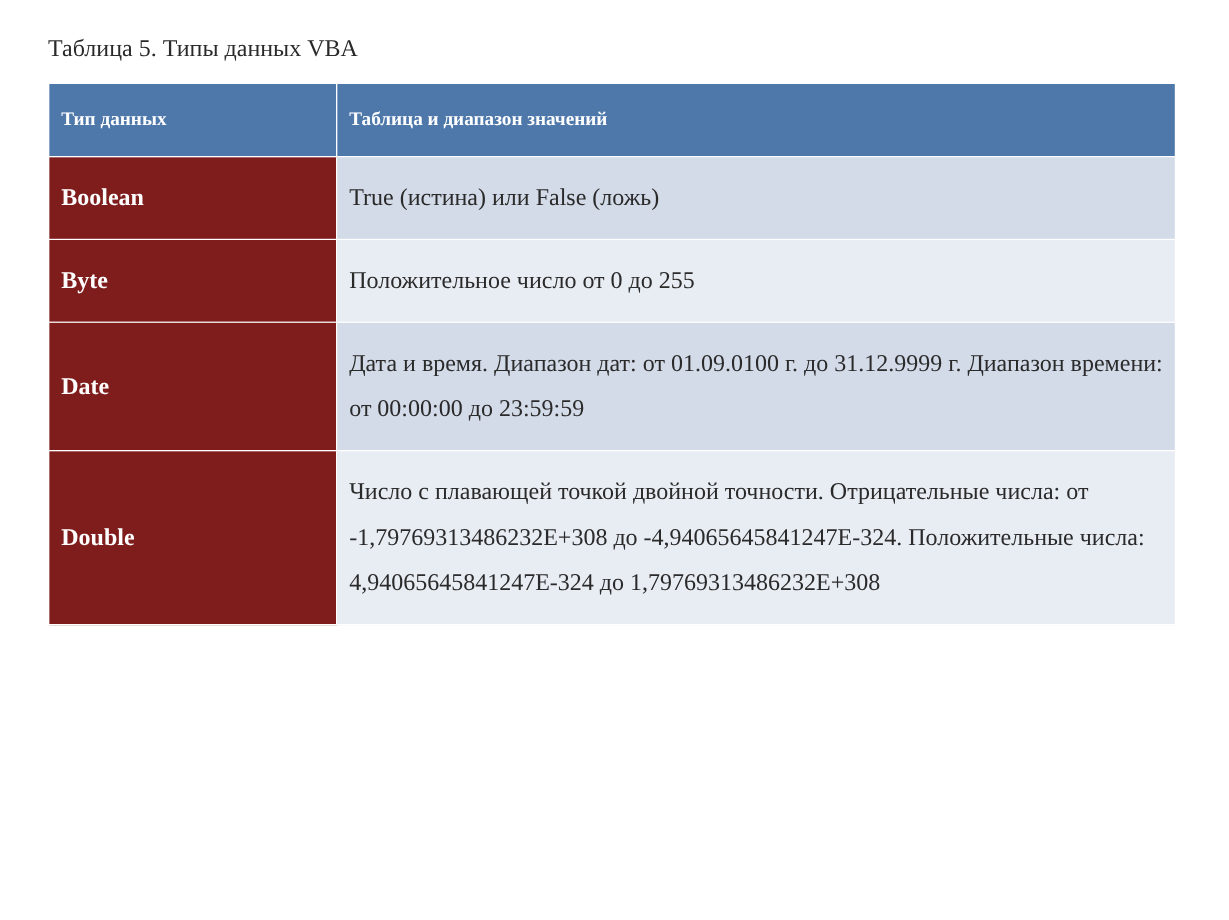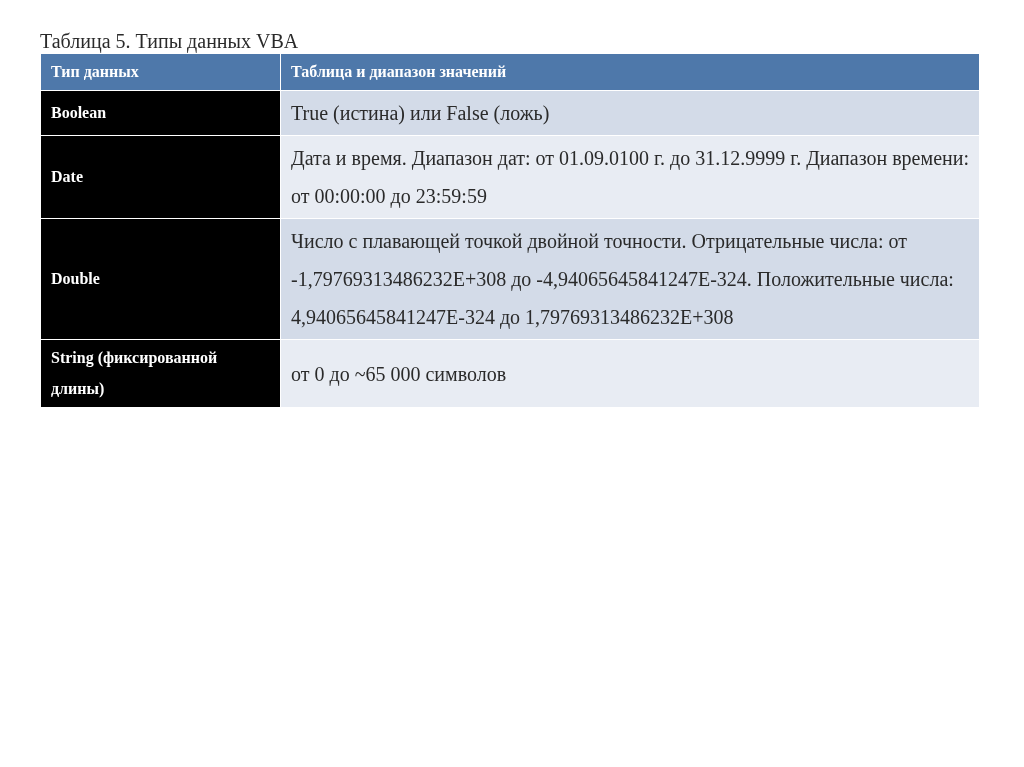--- a/index.html
+++ b/index.html
@@ -10,48 +10,49 @@
     body {
       font-family: "Times New Roman", Times, serif;
       background: #ffffff;
       padding: 30px 40px;
       font-size: 16px;
       color: #2a2a2a;
     }
     .title {
       font-size: 20px;
       color: #2a2a2a;
+      margin-bottom: 16px;
       font-weight: normal;
     }
     table {
       border-collapse: collapse;
       width: 100%;
       max-width: 940px;
     }
     th, td {
       border: 1px solid #ffffff;
       text-align: left;
       vertical-align: middle;
-      padding: 3px 10px;
+      padding: 15px 10px;
       line-height: 1.9;
     }
     th.col-type {
       width: 240px;
     }
     thead th {
       background: #4e78aa;
       color: #ffffff;
       font-weight: bold;
       font-size: 16px;
     }
     tbody td.type-cell {
-      background: #000000;
+      background: #7f1d1d;
       color: #ffffff;
       font-weight: bold;
-      font-size: 16px;
+      font-size: 20px;
     }
     tbody tr:nth-child(odd) td.desc-cell {
       background: #d3dbe8;
     }
     tbody tr:nth-child(even) td.desc-cell {
       background: #e8ecf3;
     }
     tbody td.desc-cell {
       color: #2a2a2a;
       font-size: 20px;
@@ -68,25 +69,25 @@
       <th class="col-type">Тип данных</th>
       <th>Таблица и диапазон значений</th>
     </tr>
   </thead>
   <tbody>
     <tr>
       <td class="type-cell">Boolean</td>
       <td class="desc-cell">True (истина) или False (ложь)</td>
     </tr>
     <tr>
+      <td class="type-cell">Byte</td>
+      <td class="desc-cell">Положительное число от 0 до 255</td>
+    </tr>
+    <tr>
       <td class="type-cell">Date</td>
       <td class="desc-cell">Дата и время. Диапазон дат: от 01.09.0100 г. до 31.12.9999 г. Диапазон времени: от 00:00:00 до 23:59:59</td>
     </tr>
     <tr>
       <td class="type-cell">Double</td>
       <td class="desc-cell">Число с плавающей точкой двойной точности. Отрицательные числа: от -1,79769313486232E+308 до -4,94065645841247E-324. Положительные числа: 4,94065645841247E-324 до 1,79769313486232E+308</td>
     </tr>
-    <tr>
-      <td class="type-cell">String (фиксированной длины)</td>
-      <td class="desc-cell">от 0 до ~65 000 символов</td>
-    </tr>
   </tbody>
 </table>
 
 </body></html>

